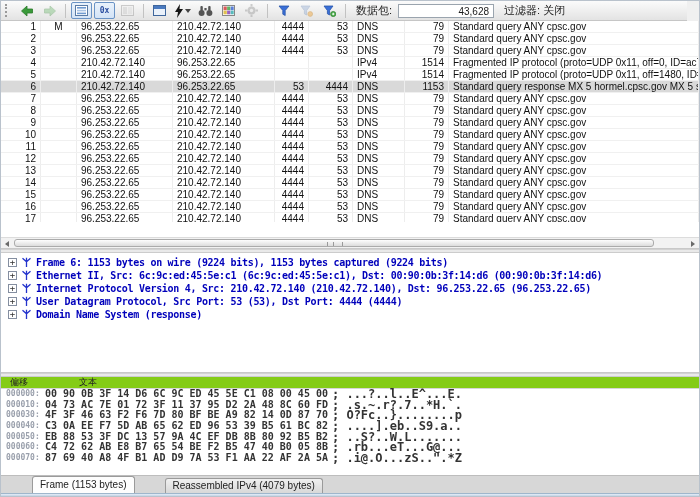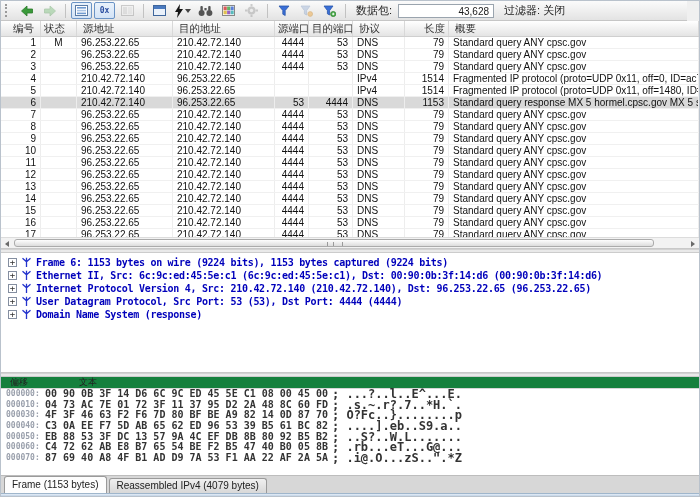--- a/index.html
+++ b/index.html
@@ -71,37 +71,37 @@
   .expander{width:9px;height:9px;flex:none;border:1px solid #848ea0;background:#fff;
             color:#333;font-size:9px;line-height:7px;text-align:center;box-sizing:border-box;
             font-family:"DejaVu Sans Mono",monospace;}
   .fork{flex:none;}
   .tree-label{font-family:"DejaVu Sans Mono",monospace;font-weight:bold;font-size:10px;
               color:#0000bb;letter-spacing:-0.3px;}
 
   
   .hex{position:absolute;top:376px;left:0;right:0;height:98px;background:#fff;
        font-family:"DejaVu Sans Mono",monospace;font-weight:bold;overflow:hidden;box-sizing:border-box;}
-  .hex-head{height:12px;background:#15803d;border-bottom:1px solid #d6d6d6;display:flex;
+  .hex-head{height:12px;background:#84cc16;border-bottom:1px solid #d6d6d6;display:flex;
             align-items:center;box-sizing:border-box;}
   .hex-offset-h{width:44px;padding-left:9px;font-size:9px;color:#222;flex:none;box-sizing:border-box;
                 font-family:"Liberation Sans",sans-serif;font-weight:normal;}
   .hex-bytes-h{font-size:8px;color:#222;white-space:pre;flex:none;}
   .hex-text-h{font-size:9px;color:#222;margin-left:34px;font-family:"Liberation Sans",sans-serif;font-weight:normal;}
   .hex-row{display:flex;height:10.7px;line-height:10.7px;align-items:center;}
   .hx-off{width:44px;padding-left:5px;font-size:8px;color:#9aa0ac;flex:none;box-sizing:border-box;white-space:pre;}
   .hx-bytes{font-size:10px;color:#333;white-space:pre;flex:none;}
   .hx-text{font-size:12px;color:#333;white-space:pre;margin-left:4px;}
 
   
   .tabbar{position:absolute;top:474px;left:0;right:0;height:18px;background:#d7d7d7;
           border-top:1px solid #bdbdbd;display:flex;align-items:flex-end;padding-left:3px;gap:2px;box-sizing:border-box;}
   .tab{height:15px;line-height:14px;padding:0 7px;font-size:10px;color:#222;
        border:1px solid #9a9a9a;border-bottom:none;border-radius:3px 3px 0 0;
-       background:linear-gradient(#f0f0f0,#d8d8d8);white-space:nowrap;box-sizing:border-box;}
+       background:linear-gradient(#f0f0f0,#d8d8d8);white-space:nowrap;box-sizing:border-box;margin-left:28px;}
   .tab.active{background:#fdfdfd;height:17px;line-height:16px;}
   .bottom-strip{position:absolute;top:492px;left:0;right:0;bottom:0;
                 background:linear-gradient(#e6eef7,#bfd2e6);border-top:1px solid #9fb6cc;box-sizing:border-box;}
 
   svg{display:block;}
 </style>
 </head>
 <body>
 
 <div id="app">
@@ -237,31 +237,20 @@
     </div>
 
     <div class="tb-sep"></div>
 
     <span class="pkt-label">数据包:</span>
     <div class="pkt-count">43,628</div>
     <span class="filter-status">过滤器: 关闭</span>
   </div>
 
   <div class="table-wrap">
-    <div class="thead">
-        <div class="th c0">编号</div>
-        <div class="th c1">状态</div>
-        <div class="th c2">源地址</div>
-        <div class="th c3">目的地址</div>
-        <div class="th c4">源端口</div>
-        <div class="th c5">目的端口</div>
-        <div class="th c6">协议</div>
-        <div class="th c7">长度</div>
-        <div class="th c8">概要</div>
-      </div>
     <div class="rows">
         <div class="tr">
           <div class="td c0">1</div>
           <div class="td c1">M</div>
           <div class="td c2">96.253.22.65</div>
           <div class="td c3">210.42.72.140</div>
           <div class="td c4">4444</div>
           <div class="td c5">53</div>
           <div class="td c6">DNS</div>
           <div class="td c7">79</div>

